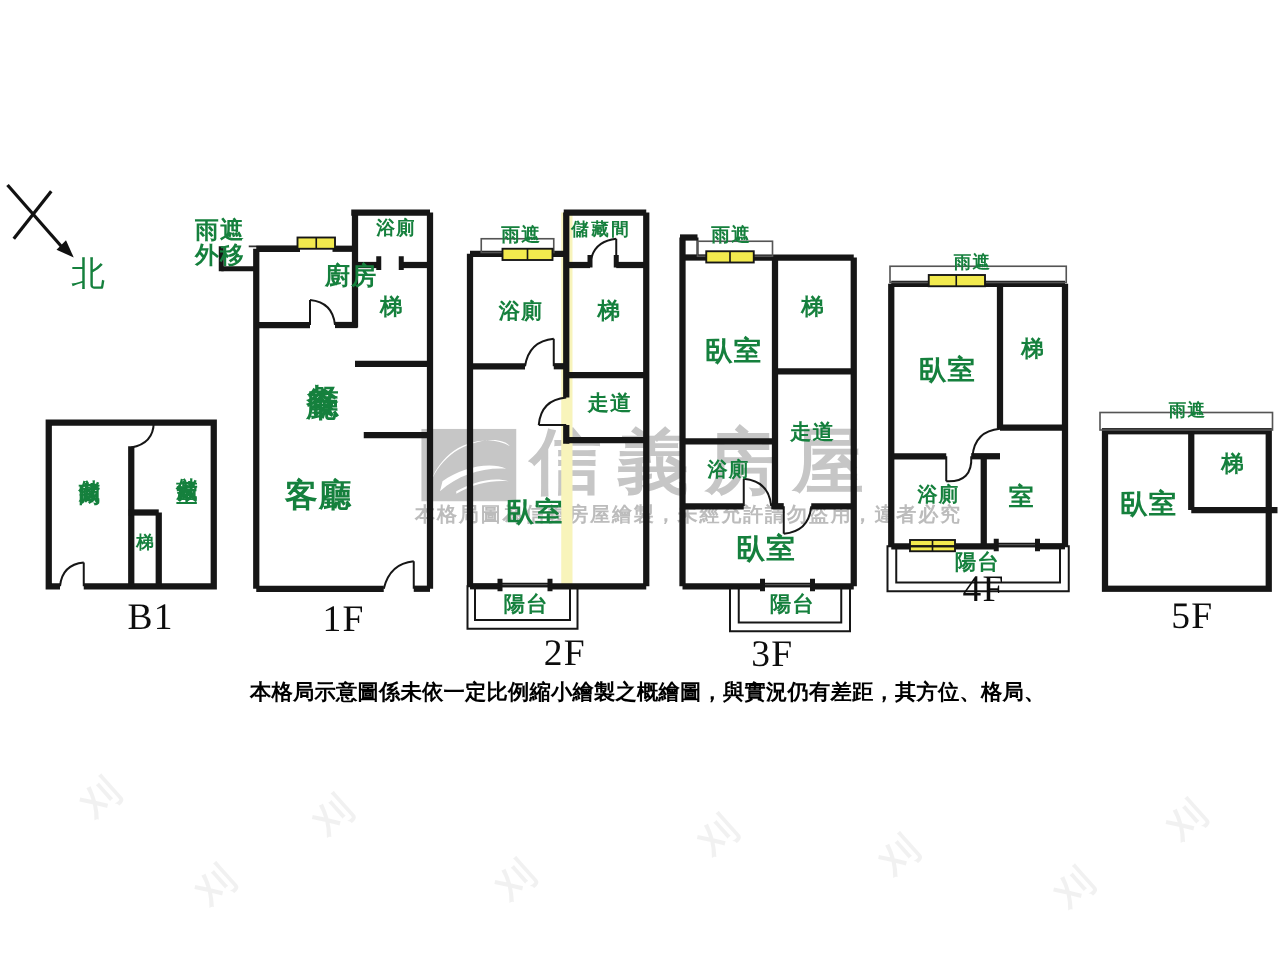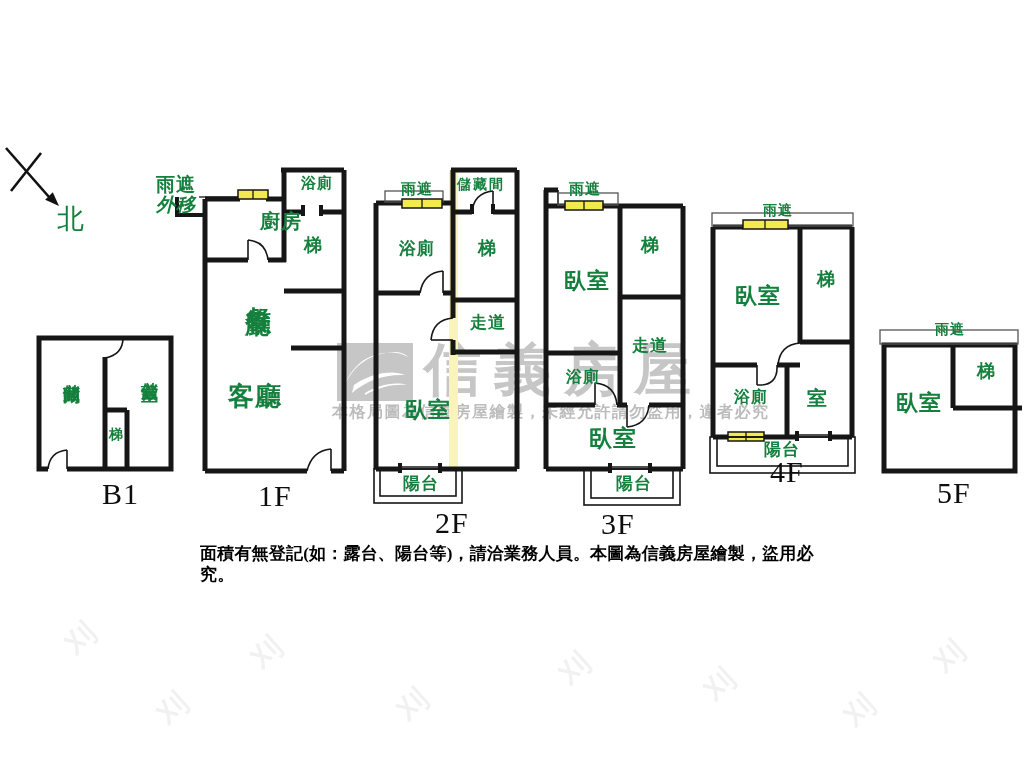--- a/index.html
+++ b/index.html
@@ -218,21 +218,21 @@
       <line x1="953" y1="408" x2="1022" y2="408"></line>
     </g>
     <g>
       <rect x="880" y="330" width="138" height="14" fill="none" stroke="#555" stroke-width="1.3"></rect>
     </g>
   </svg>
 
   <div class="lbl compass-n" style="left:57px;top:205px;">北</div>
 
   <div class="lbl" style="left:156px;top:175px;font-size:19px;">雨遮</div>
-  <div class="lbl" style="left:156px;top:195px;font-size:19px;font-style:italic;">外移</div>
+  <div class="lbl" style="left:156px;top:195px;font-size:19px;">外移</div>
 
   <div class="lbl vert" style="left:62px;top:370px;font-size:17px;">儲藏間</div>
   <div class="lbl vert" style="left:140px;top:368px;font-size:17px;">儲藏室</div>
   <div class="lbl" style="left:109px;top:428px;font-size:14px;">梯</div>
   <div class="lbl flabel" style="left:102px;top:478px;text-align:right;">B1</div>
 
   <div class="lbl" style="left:301px;top:176px;font-size:15px;">浴廁</div>
   <div class="lbl" style="left:227px;top:211px;font-size:20px;margin-left:33px;">廚房</div>
   <div class="lbl" style="left:304px;top:236px;font-size:18px;">梯</div>
   <div class="lbl vert" style="left:244px;top:286px;font-size:26px;">餐廳</div>
@@ -264,16 +264,16 @@
   <div class="lbl" style="left:807px;top:388px;font-size:20px;">室</div>
   <div class="lbl" style="left:764px;top:441px;font-size:17px;">陽台</div>
   <div class="lbl flabel" style="left:770px;top:456px;">4F</div>
 
   <div class="lbl" style="left:935px;top:323px;font-size:14px;">雨遮</div>
   <div class="lbl" style="left:977px;top:362px;font-size:18px;">梯</div>
   <div class="lbl" style="left:896px;top:391px;font-size:22px;">臥室</div>
   <div class="lbl flabel" style="left:937px;top:477px;">5F</div>
 
   <div class="disclaimer">
-    <div>面積有無登記(如：露台、陽台等)，請洽業務人員。本圖為信義房屋繪製，盜用必究。</div>
+    <div>本格局示意圖係未依一定比例縮小繪製之概繪圖，與實況仍有差距，其方位、格局、</div>
   </div>
 
 </div>
 
 </body></html>

